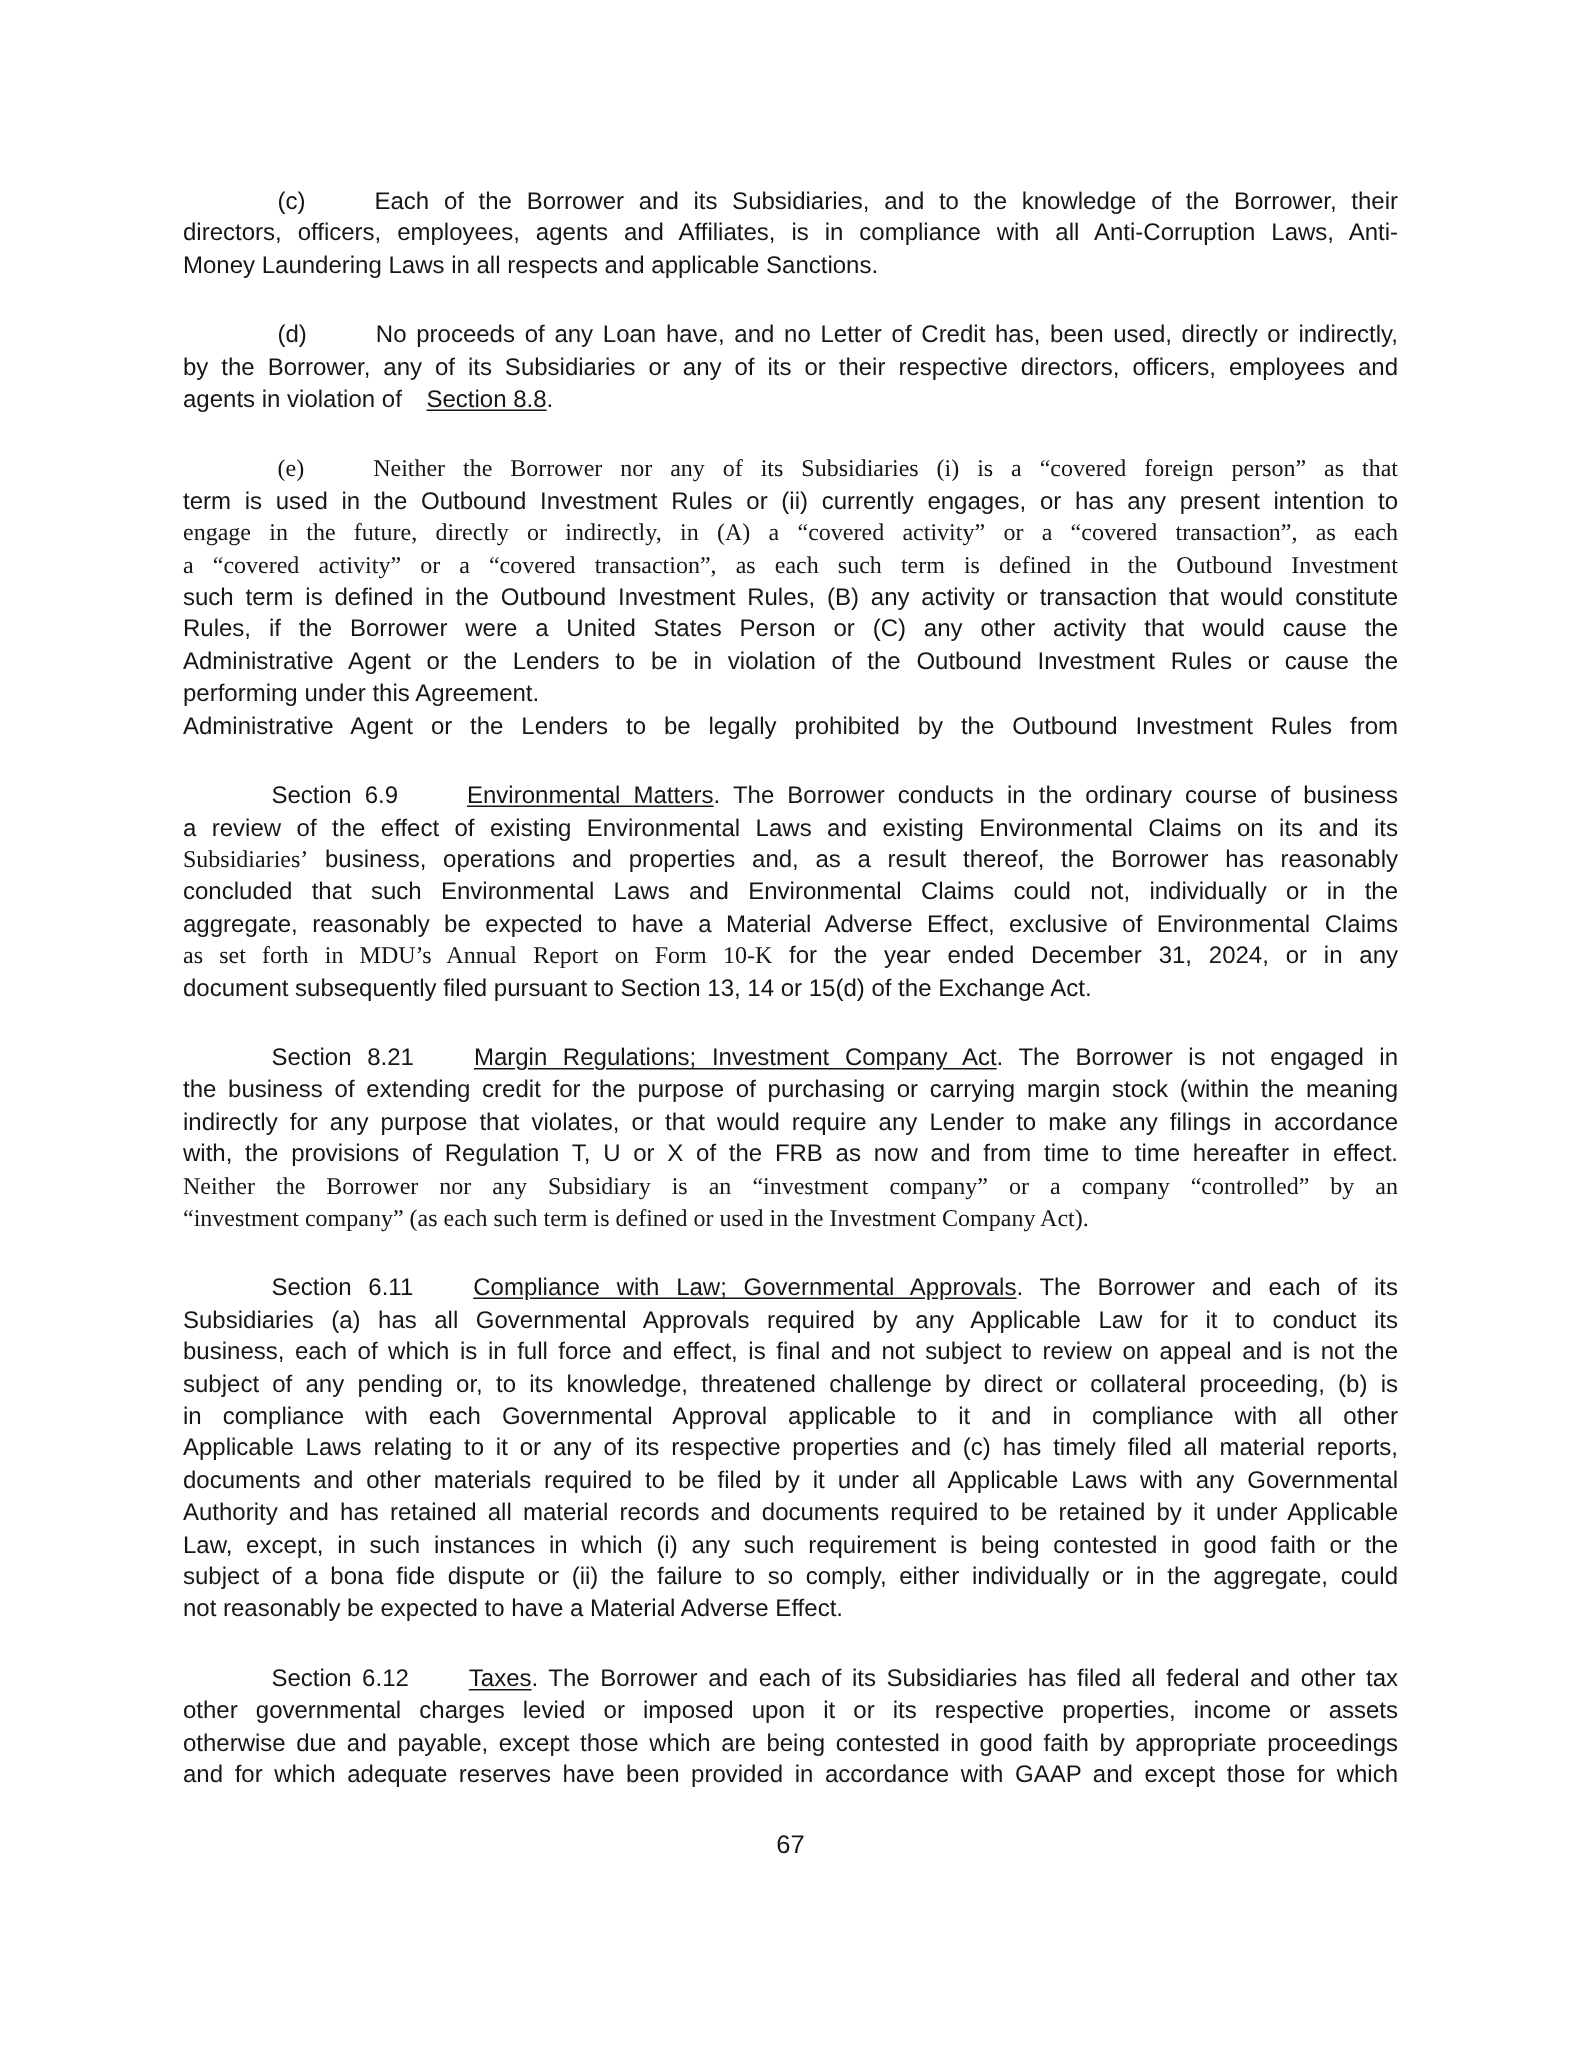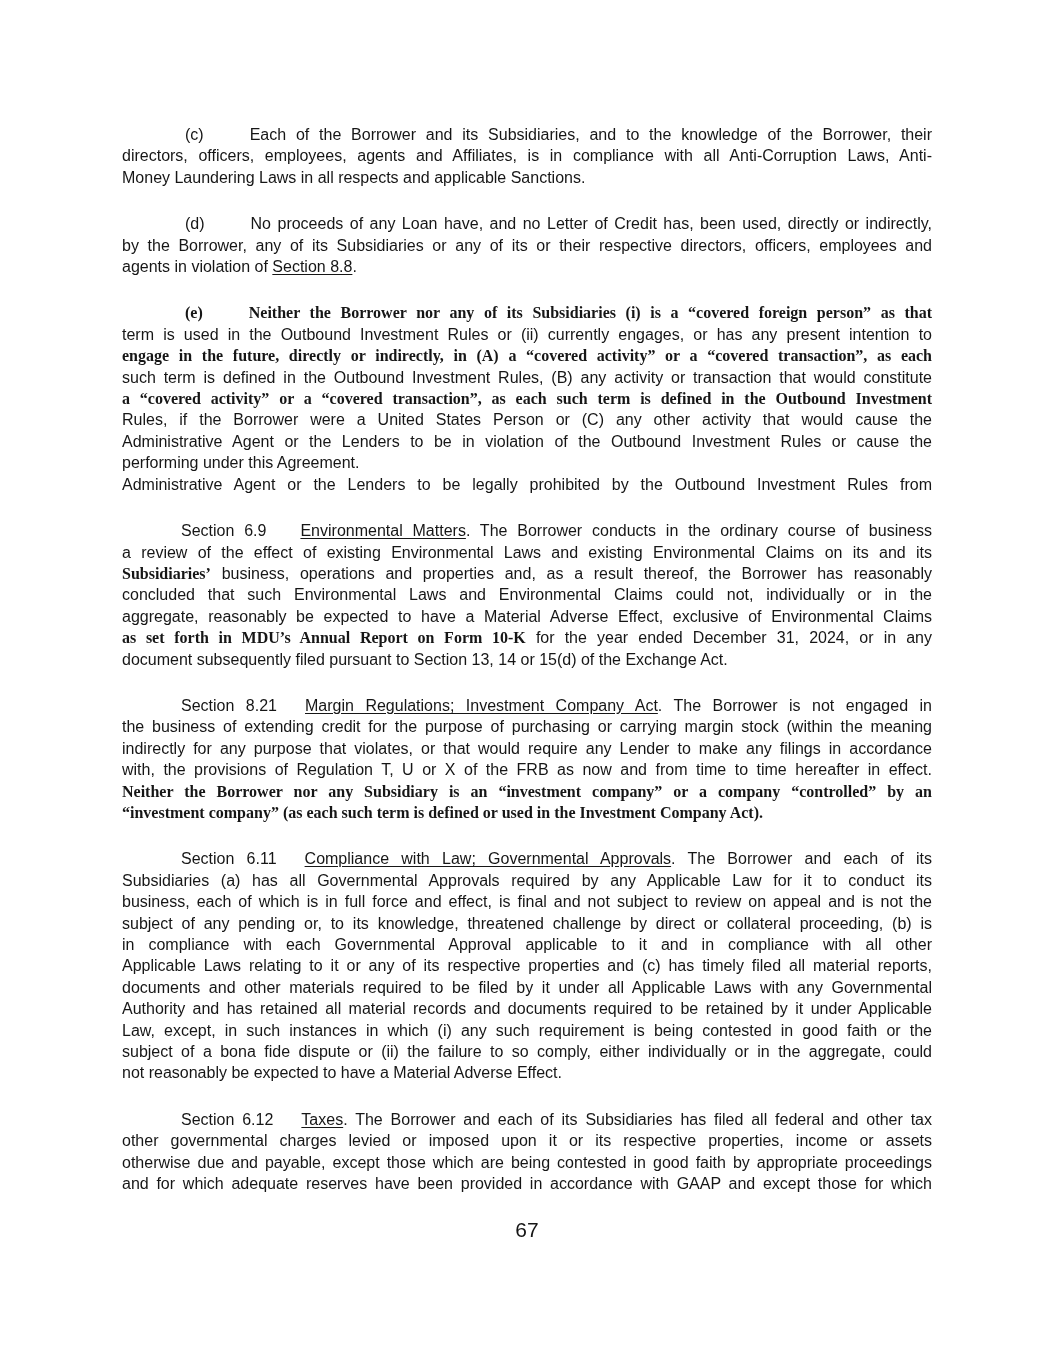--- a/index.html
+++ b/index.html
@@ -25,35 +25,35 @@
   }
   .line {
     text-align: justify;
     text-align-last: justify;
   }
   .line.last {
     text-align-last: left;
   }
   .serif {
     font-family: "Liberation Serif", serif;
-    font-weight: bold;
   }
   .u {
     text-decoration: underline;
     text-underline-offset: 2px;
+    margin-left: 12px;
   }
   .tab {
     display: inline-block;
     height: 1px;
     vertical-align: baseline;
   }
   .footer {
     text-align: center;
     margin-top: 23px;
-    font-size: 21px;
+    font-size: 17px;
   }
 </style>
 </head>
 <body>
 
 <div class="page">
   <div class="doc" id="doc-body">
       <div class="para">
         <div class="line"><span class="tab" style="width: 63px;"></span><span>(c)</span><span class="tab" style="width: 46px;"></span><span>Each of the Borrower and its Subsidiaries, and to the knowledge of the Borrower, their</span></div>
         <div class="line"><span>directors, officers, employees, agents and Affiliates, is in compliance with all Anti-Corruption Laws, Anti-</span></div>
@@ -61,22 +61,22 @@
       </div>
       <div class="para">
         <div class="line"><span class="tab" style="width: 63px;"></span><span>(d)</span><span class="tab" style="width: 46px;"></span><span>No proceeds of any Loan have, and no Letter of Credit has, been used, directly or indirectly,</span></div>
         <div class="line"><span>by the Borrower, any of its Subsidiaries or any of its or their respective directors, officers, employees and</span></div>
         <div class="line last"><span>agents in violation of </span><span class="u">Section 8.8</span><span>.</span></div>
       </div>
       <div class="para">
         <div class="line serif"><span class="tab" style="width: 63px;"></span><span>(e)</span><span class="tab" style="width: 46px;"></span><span>Neither the Borrower nor any of its Subsidiaries (i) is a “covered foreign person” as that</span></div>
         <div class="line"><span>term is used in the Outbound Investment Rules or (ii) currently engages, or has any present intention to</span></div>
         <div class="line serif"><span>engage in the future, directly or indirectly, in (A) a “covered activity” or a “covered transaction”, as each</span></div>
+        <div class="line serif"><span>a “covered activity” or a “covered transaction”, as each such term is defined in the Outbound Investment</span></div>
         <div class="line"><span>such term is defined in the Outbound Investment Rules, (B) any activity or transaction that would constitute</span></div>
-        <div class="line serif"><span>a “covered activity” or a “covered transaction”, as each such term is defined in the Outbound Investment</span></div>
         <div class="line"><span>Rules, if the Borrower were a United States Person or (C) any other activity that would cause the</span></div>
         <div class="line"><span>Administrative Agent or the Lenders to be in violation of the Outbound Investment Rules or cause the</span></div>
         <div class="line last"><span>performing under this Agreement.</span></div>
         <div class="line"><span>Administrative Agent or the Lenders to be legally prohibited by the Outbound Investment Rules from</span></div>
       </div>
       <div class="para">
         <div class="line"><span class="tab" style="width: 59px;"></span><span>Section 6.9</span><span class="tab" style="width: 34px;"></span><span class="u">Environmental Matters</span><span>. The Borrower conducts in the ordinary course of business</span></div>
         <div class="line"><span>a review of the effect of existing Environmental Laws and existing Environmental Claims on its and its</span></div>
         <div class="line"><span class="serif">Subsidiaries’</span><span> business, operations and properties and, as a result thereof, the Borrower has reasonably</span></div>
         <div class="line"><span>concluded that such Environmental Laws and Environmental Claims could not, individually or in the</span></div>

